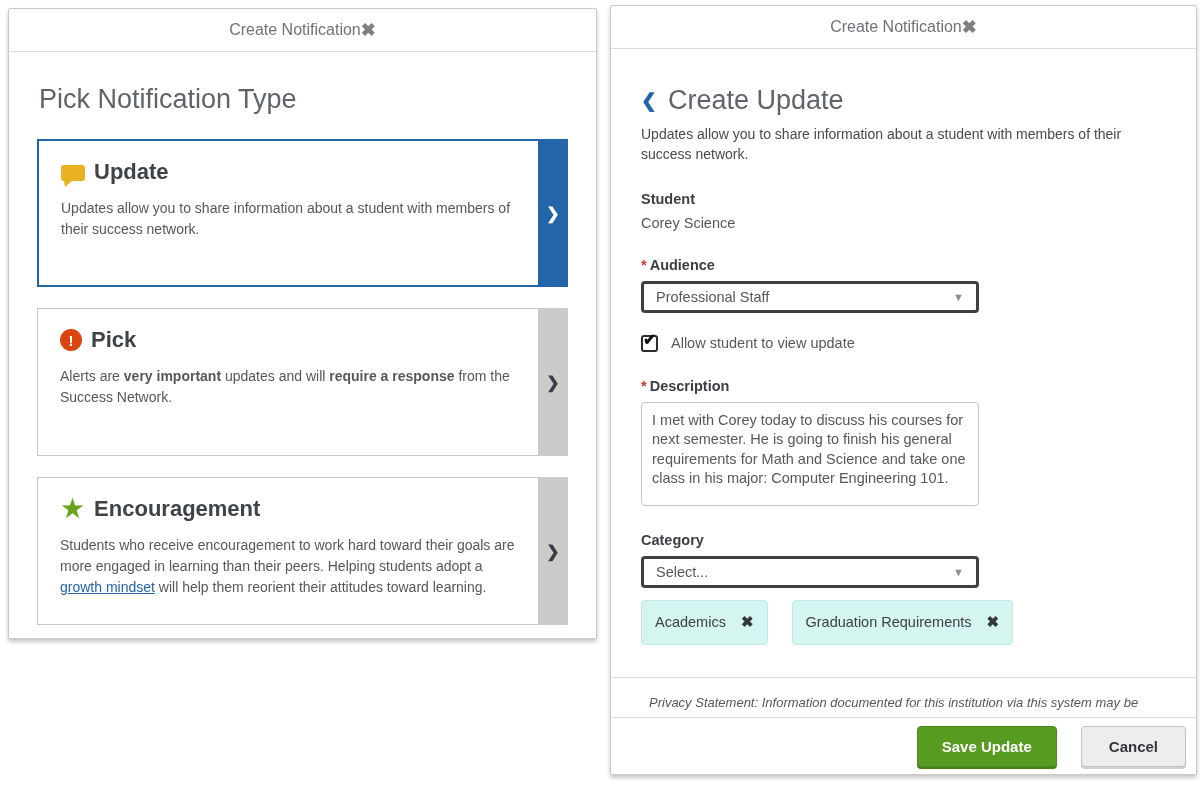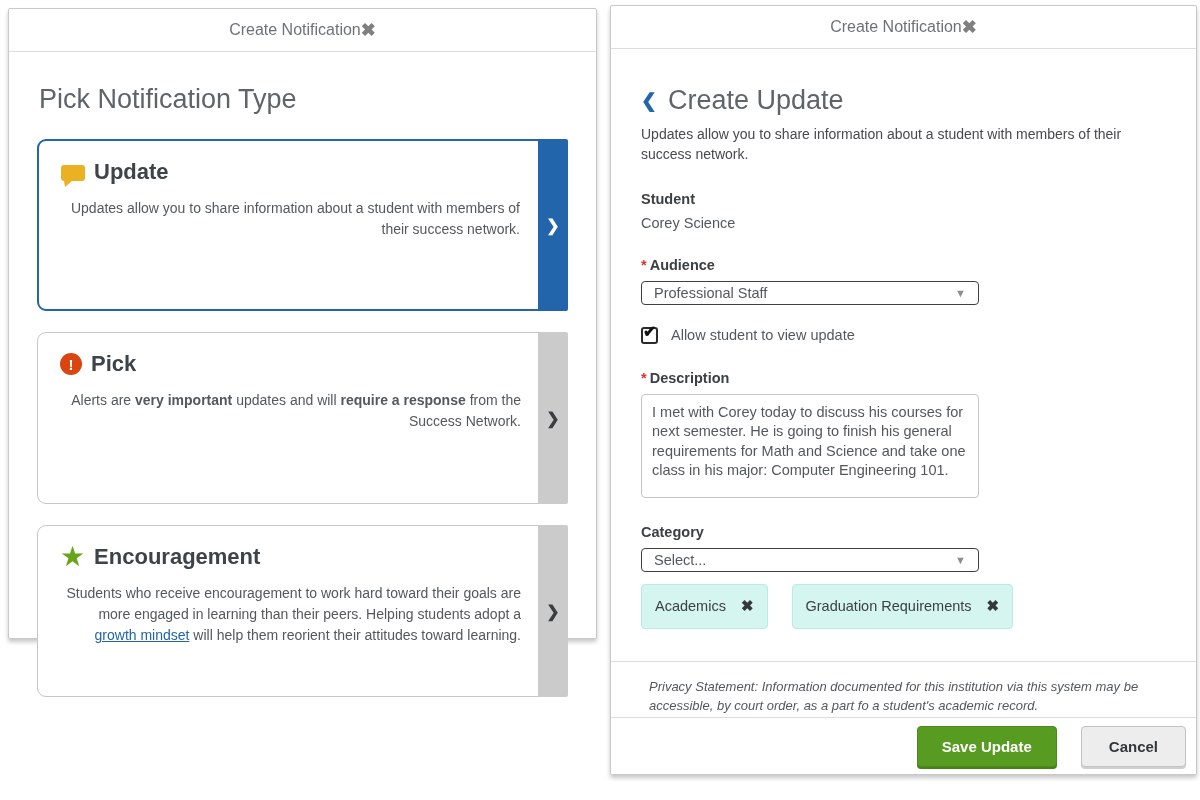--- a/index.html
+++ b/index.html
@@ -12,22 +12,22 @@
   .modal-right { left:610px; top:5px; width:587px; height:770px; }
 
   .modal-header { display:flex; justify-content:center; align-items:center;
     padding:12px 18px; border-bottom:1px solid #ddd; color:#6e7276; font-size:16px; }
   .close-x { color:#7f7f7f; font-size:18px; font-weight:bold; cursor:pointer; line-height:1; }
 
   
   .left-body { padding:18px 28px 0; }
   .pick-title { font-size:27px; font-weight:400; color:#5f646a; margin:14px 0 24px 2px; }
 
-  .type-card { position:relative; border:1px solid #c6c6c6; border-radius:9px;
-    height:172px; margin-bottom:21px; padding:18px 46px 18px 22px; background:#fff; cursor:pointer;text-align:right; }
+  .type-card { position:relative; border:1px solid #c6c6c6; border-radius:0;
+    height:148px; margin-bottom:21px; padding:18px 46px 18px 22px; background:#fff; cursor:pointer; }
   .type-card.selected { border:2px solid #2265ab; }
   .card-strip { position:absolute; top:-1px; right:-1px; bottom:-1px; width:30px;
     background:#cbcbcb; display:flex; align-items:center; justify-content:center;
     border-radius:0 2px 2px 0; }
   .selected .card-strip { top:-2px; right:-2px; bottom:-2px; background:#2265ab; }
   .card-chevron { font-size:16px; font-weight:bold; color:#3a3d41; }
   .selected .card-chevron { color:#fff; }
 
   .card-title-row { display:flex; align-items:center; gap:9px; }
   .card-title { font-size:22px; font-weight:bold; color:#3e4347; }
@@ -50,21 +50,21 @@
   .back-row { display:flex; align-items:center; gap:11px; margin-top:16px; }
   .back-chevron { color:#2265ab; font-size:19px; font-weight:bold; cursor:pointer; }
   .update-title { font-size:27px; font-weight:400; color:#5f646a; }
   .subtitle { font-size:14px; color:#46494d; line-height:1.45; margin:8px 0 0; max-width:505px; }
 
   .field-label { font-size:14.5px; font-weight:bold; color:#3c4044; }
   .mt-lg { margin-top:26px; } .mt-sm { margin-top:8px; }
   .plain-value { font-size:14.5px; color:#54585c; }
   .req { color:#d9342b; font-weight:bold; margin-right:3px; }
 
-  .select-box { width:338px; height:24px; border:1px solid #404040; border-radius:4px;
+  .select-box { width:338px; height:32px; border:3px solid #404040; border-radius:4px;
     display:flex; align-items:center; justify-content:space-between; padding:0 12px;
     font-size:14.5px; color:#54585c; background:#fff; cursor:pointer; }
   .caret { color:#8a8f94; font-size:11px; }
 
   .checkbox-row { display:flex; align-items:center; gap:13px; margin-top:22px; }
   .checkbox { width:17px; height:17px; border:2px solid #2b2b2b; border-radius:3px;
     position:relative; background:#fff; cursor:pointer; flex:none; }
   .checkbox .check { position:absolute; left:0px; top:-7px; font-size:16px;
     font-weight:bold; color:#111; }
   .checkbox-label { font-size:14.5px; color:#54585c; }

